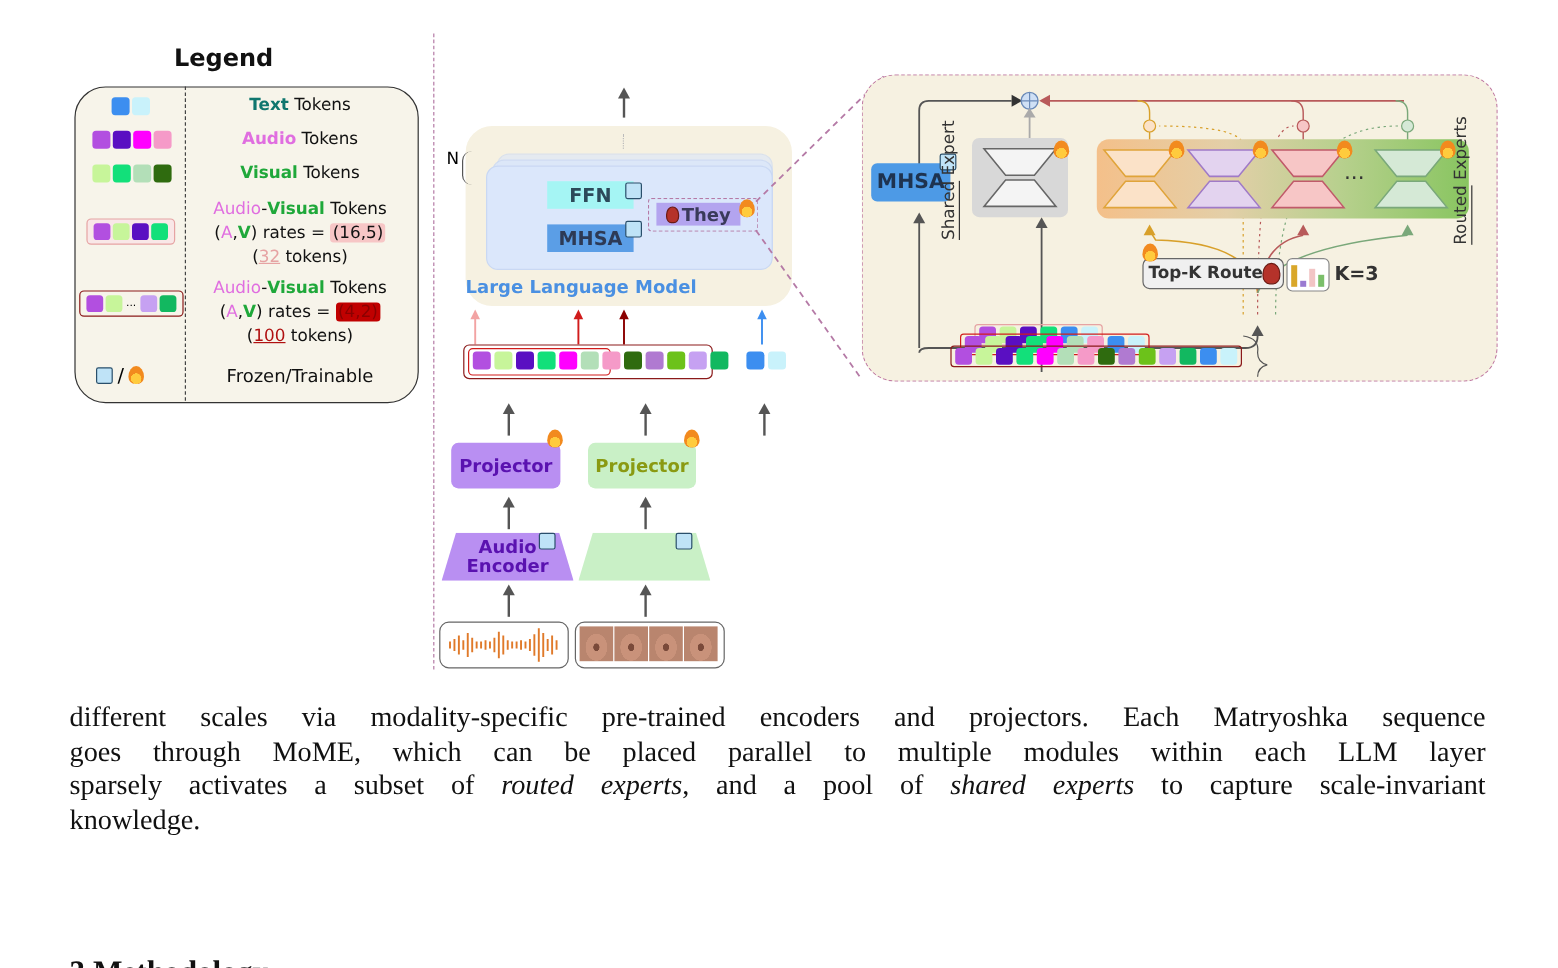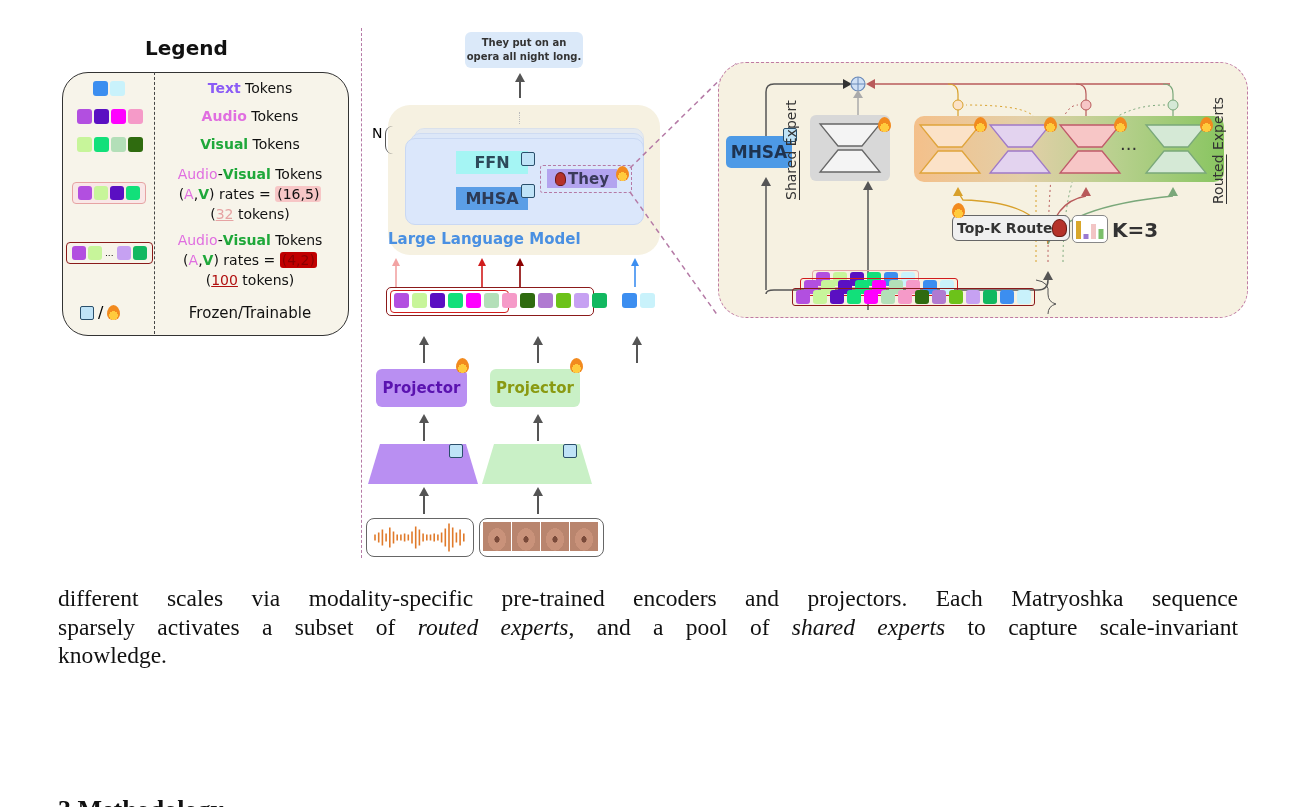--- a/index.html
+++ b/index.html
@@ -43,21 +43,21 @@
 
   <div class="legend-title">Legend</div>
   <div class="legend-box"></div>
   <div class="legend-divider"></div>
 
   <div id="legend-rows">
       <div class="swatch" style="left: 92px; top: 81px;">
         <span class="tok" style="background: rgb(60, 142, 240); width: 15px; height: 15px;"></span>
         <span class="tok" style="background: rgb(201, 242, 251); width: 15px; height: 15px;"></span>
       </div>
-      <div class="leg-row" style="top: 78px;"><span style="color: #8b5cf6; font-weight: bold; text-align: right;">Text</span><span style="color: rgb(17, 17, 17);"> Tokens</span></div>
+      <div class="leg-row" style="top: 78px;"><span style="color: #0f766e; font-weight: bold; text-align: right;">Text</span><span style="color: rgb(17, 17, 17);"> Tokens</span></div>
       <div class="swatch" style="left: 76px; top: 109px;">
         <span class="tok" style="background: rgb(178, 79, 224); width: 15px; height: 15px;"></span>
         <span class="tok" style="background: rgb(90, 15, 194); width: 15px; height: 15px;"></span>
         <span class="tok" style="background: rgb(255, 0, 255); width: 15px; height: 15px;"></span>
         <span class="tok" style="background: rgb(245, 154, 200); width: 15px; height: 15px;"></span>
       </div>
       <div class="leg-row" style="top: 106px;"><span style="color: rgb(224, 110, 224); font-weight: bold;">Audio</span><span style="color: rgb(17, 17, 17);"> Tokens</span></div>
       <div class="swatch" style="left: 76px; top: 137px;">
         <span class="tok" style="background: rgb(199, 245, 154); width: 15px; height: 15px;"></span>
         <span class="tok" style="background: rgb(18, 224, 122); width: 15px; height: 15px;"></span>
@@ -98,21 +98,20 @@
 
   <div class="abs" style="left:80px;top:303px;display:flex;align-items:center;gap:4px;">
     <span class="icon-cube"></span>
     <span>/</span>
     <span class="icon-fire"></span>
   </div>
   <div class="leg-row" style="top:303px;font-size:15px;">Frozen/Trainable</div>
 
   <div class="divider-v"></div>
 
-  <div class="box out-box">They put on an opera all night long.</div>
   <div class="arrow-v" style="left:519px;top:80px;height:18px;"></div>
 
   <div class="llm-outer"></div>
   <div class="abs" style="left:519px;top:112px;width:0;height:12px;border-left:1.5px dotted #bbb;"></div>
   <div class="llm-layer" style="left:414px;top:128px;width:228px;height:86px;opacity:.6"></div>
   <div class="llm-layer" style="left:410px;top:133px;width:232px;height:86px;opacity:.8"></div>
   <div class="llm-layer" style="left:405px;top:138px;width:237px;height:85px;"></div>
   <div class="abs" style="left:372px;top:125px;font-size:14px;">N</div>
   <div class="abs" style="left:385px;top:126px;width:16px;height:28px;border-left:1px solid #555;border-radius:8px 0 0 8px;"></div>
 
@@ -177,20 +176,23 @@
   <span class="icon-fire abs" style="left:456px;top:358px;"></span>
   <div class="proj" style="left:490px;top:369px;width:90px;background:#c9f0c6;color:#8a9a12;">Projector</div>
   <span class="icon-fire abs" style="left:570px;top:358px;"></span>
 
   <div class="arrow-v" style="left:423px;top:421px;height:20px;"></div>
   <div class="arrow-v" style="left:537px;top:421px;height:20px;"></div>
 
   <svg class="abs" style="left:368px;top:444px;" width="110" height="40">
     <polygon points="12,0 98,0 110,40 0,40" fill="#b98ff2"></polygon>
   </svg>
+  <div class="enc" style="left:368px;top:444px;width:110px;color:#5a12b0;">
+      <span style="width:70px;display:block">Audio Encoder</span>
+    </div>
   <span class="icon-cube abs" style="left:449px;top:444px;"></span>
 
   <svg class="abs" style="left:482px;top:444px;" width="110" height="40">
     <polygon points="12,0 98,0 110,40 0,40" fill="#c9f0c6"></polygon>
   </svg>
   <span class="icon-cube abs" style="left:563px;top:444px;"></span>
 
   <div class="arrow-v" style="left:423px;top:494px;height:20px;"></div>
   <div class="arrow-v" style="left:537px;top:494px;height:20px;"></div>
 
@@ -317,21 +319,21 @@
   <span class="icon-doll abs" style="left:1052px;top:219px;"></span>
   <span class="icon-fire abs" style="left:952px;top:203px;"></span>
   <div class="abs" style="left:1072px;top:215px;width:34px;height:26px;border:1.5px solid #888;border-radius:5px;background:#fff;">
     <svg width="34" height="26" id="router-bars">
         <rect x="3" y="5" width="5" height="18" fill="#d9a72a"></rect>
         <rect x="10.5" y="18" width="5" height="5" fill="#9a7ad1"></rect>
         <rect x="18" y="8" width="5" height="15" fill="#f2c5c5"></rect>
         <rect x="25.5" y="13" width="5" height="10" fill="#7bbf6a"></rect>
       </svg>
   </div>
-  <div class="abs" style="left:1112px;top:218px;font-size:20px;font-weight:bold;color:#333;">K=3</div>
+  <div class="abs" style="left:1112px;top:218px;font-size:16px;font-weight:bold;color:#333;">K=3</div>
 
   <div class="abs" id="matryoshka" style="left:792px;top:270px;">
       <div style="position: absolute; left: 20px; top: 0px; display: flex; gap: 1px; padding: 1px 2px; border: 1.5px solid rgb(230, 163, 163); border-radius: 3px;">
         <span class="tok" style="background: rgb(178, 79, 224); width: 14px; height: 14px;"></span>
         <span class="tok" style="background: rgb(199, 245, 154); width: 14px; height: 14px;"></span>
         <span class="tok" style="background: rgb(90, 15, 194); width: 14px; height: 14px;"></span>
         <span class="tok" style="background: rgb(18, 224, 122); width: 14px; height: 14px;"></span>
         <span class="tok" style="background: rgb(60, 142, 240); width: 14px; height: 14px;"></span>
         <span class="tok" style="background: rgb(201, 242, 251); width: 14px; height: 14px;"></span>
       </div>
@@ -361,16 +363,17 @@
         <span class="tok" style="background: rgb(18, 184, 96); width: 14px; height: 14px;"></span>
         <span class="tok" style="background: rgb(60, 142, 240); width: 14px; height: 14px;"></span>
         <span class="tok" style="background: rgb(201, 242, 251); width: 14px; height: 14px;"></span>
       </div>
     </div>
 
 </div>
 
 <div class="caption" id="caption">
     <span class="cap-line"><span>different scales via modality-specific pre-trained encoders and projectors. Each Matryoshka sequence</span></span>
+    <span class="cap-line"><span>goes through MoME, which can be placed parallel to multiple modules within each LLM layer</span></span>
     <span class="cap-line"><span>sparsely activates a subset of </span><span style="font-style: italic;">routed experts</span><span>, and a pool of </span><span style="font-style: italic;">shared experts</span><span> to capture scale-invariant</span></span>
     <span class="cap-line last"><span>knowledge.</span></span>
   </div>
 <div class="heading-cut">3   Methodology</div>
 
 </body></html>

